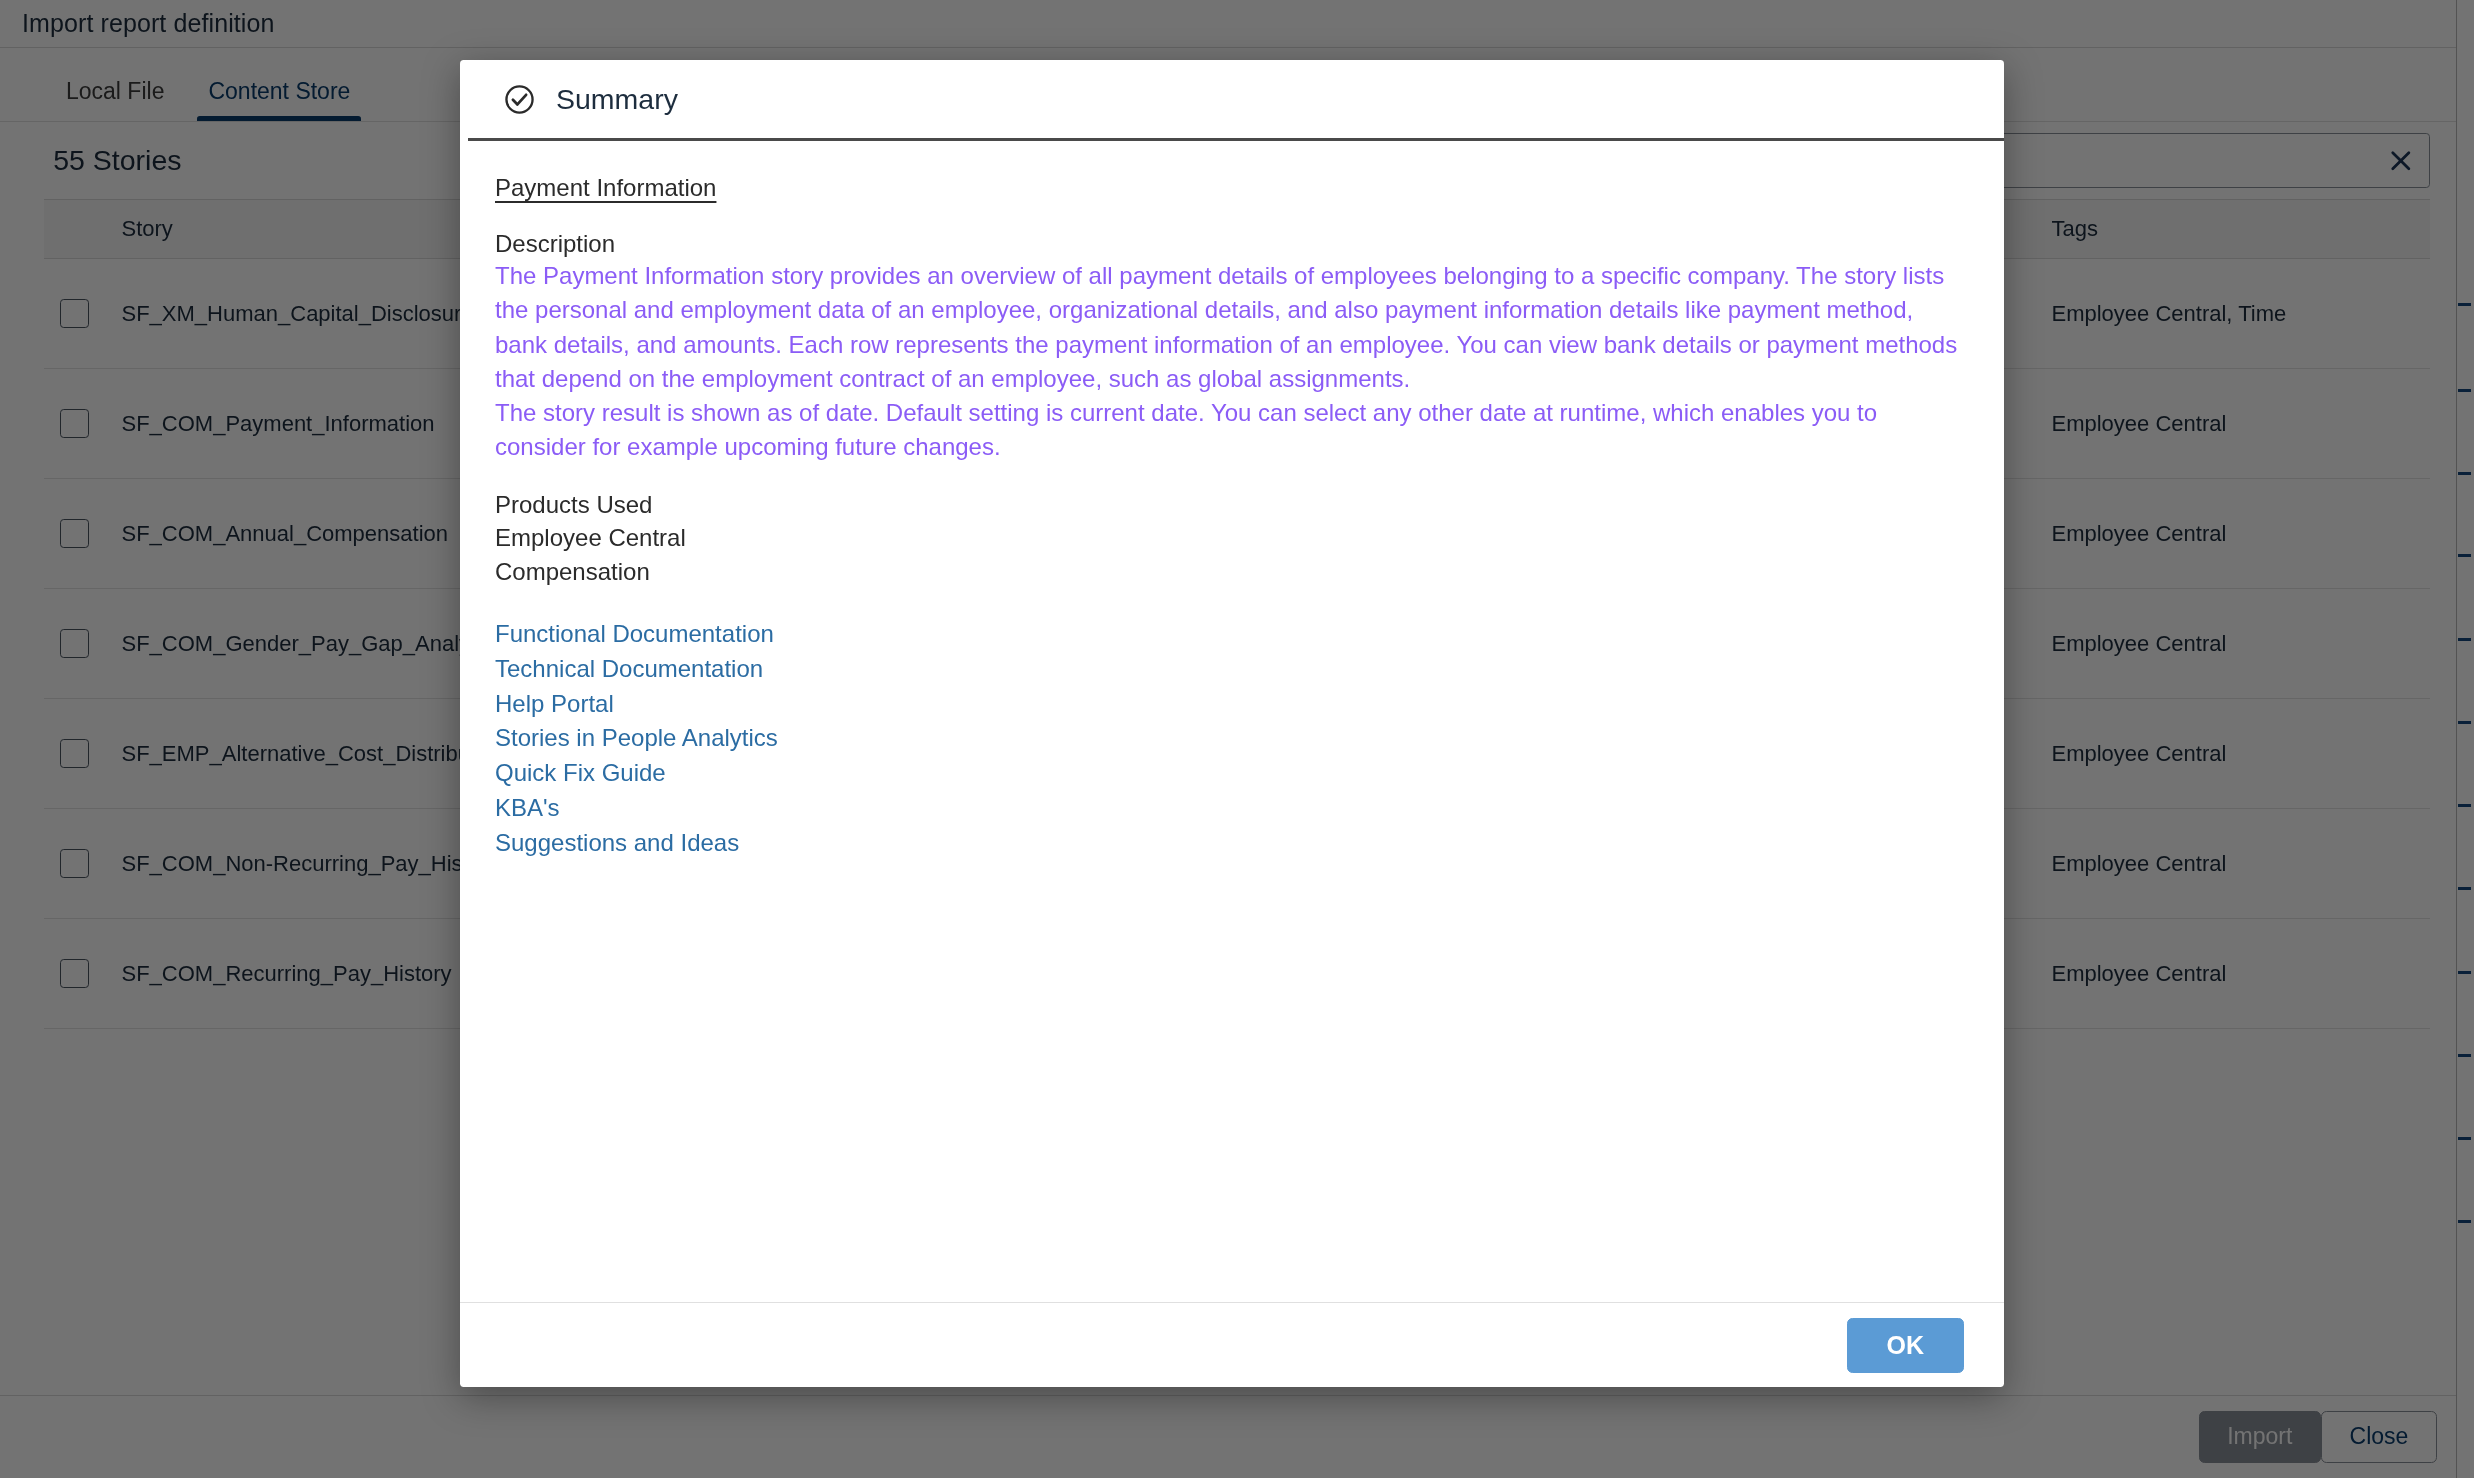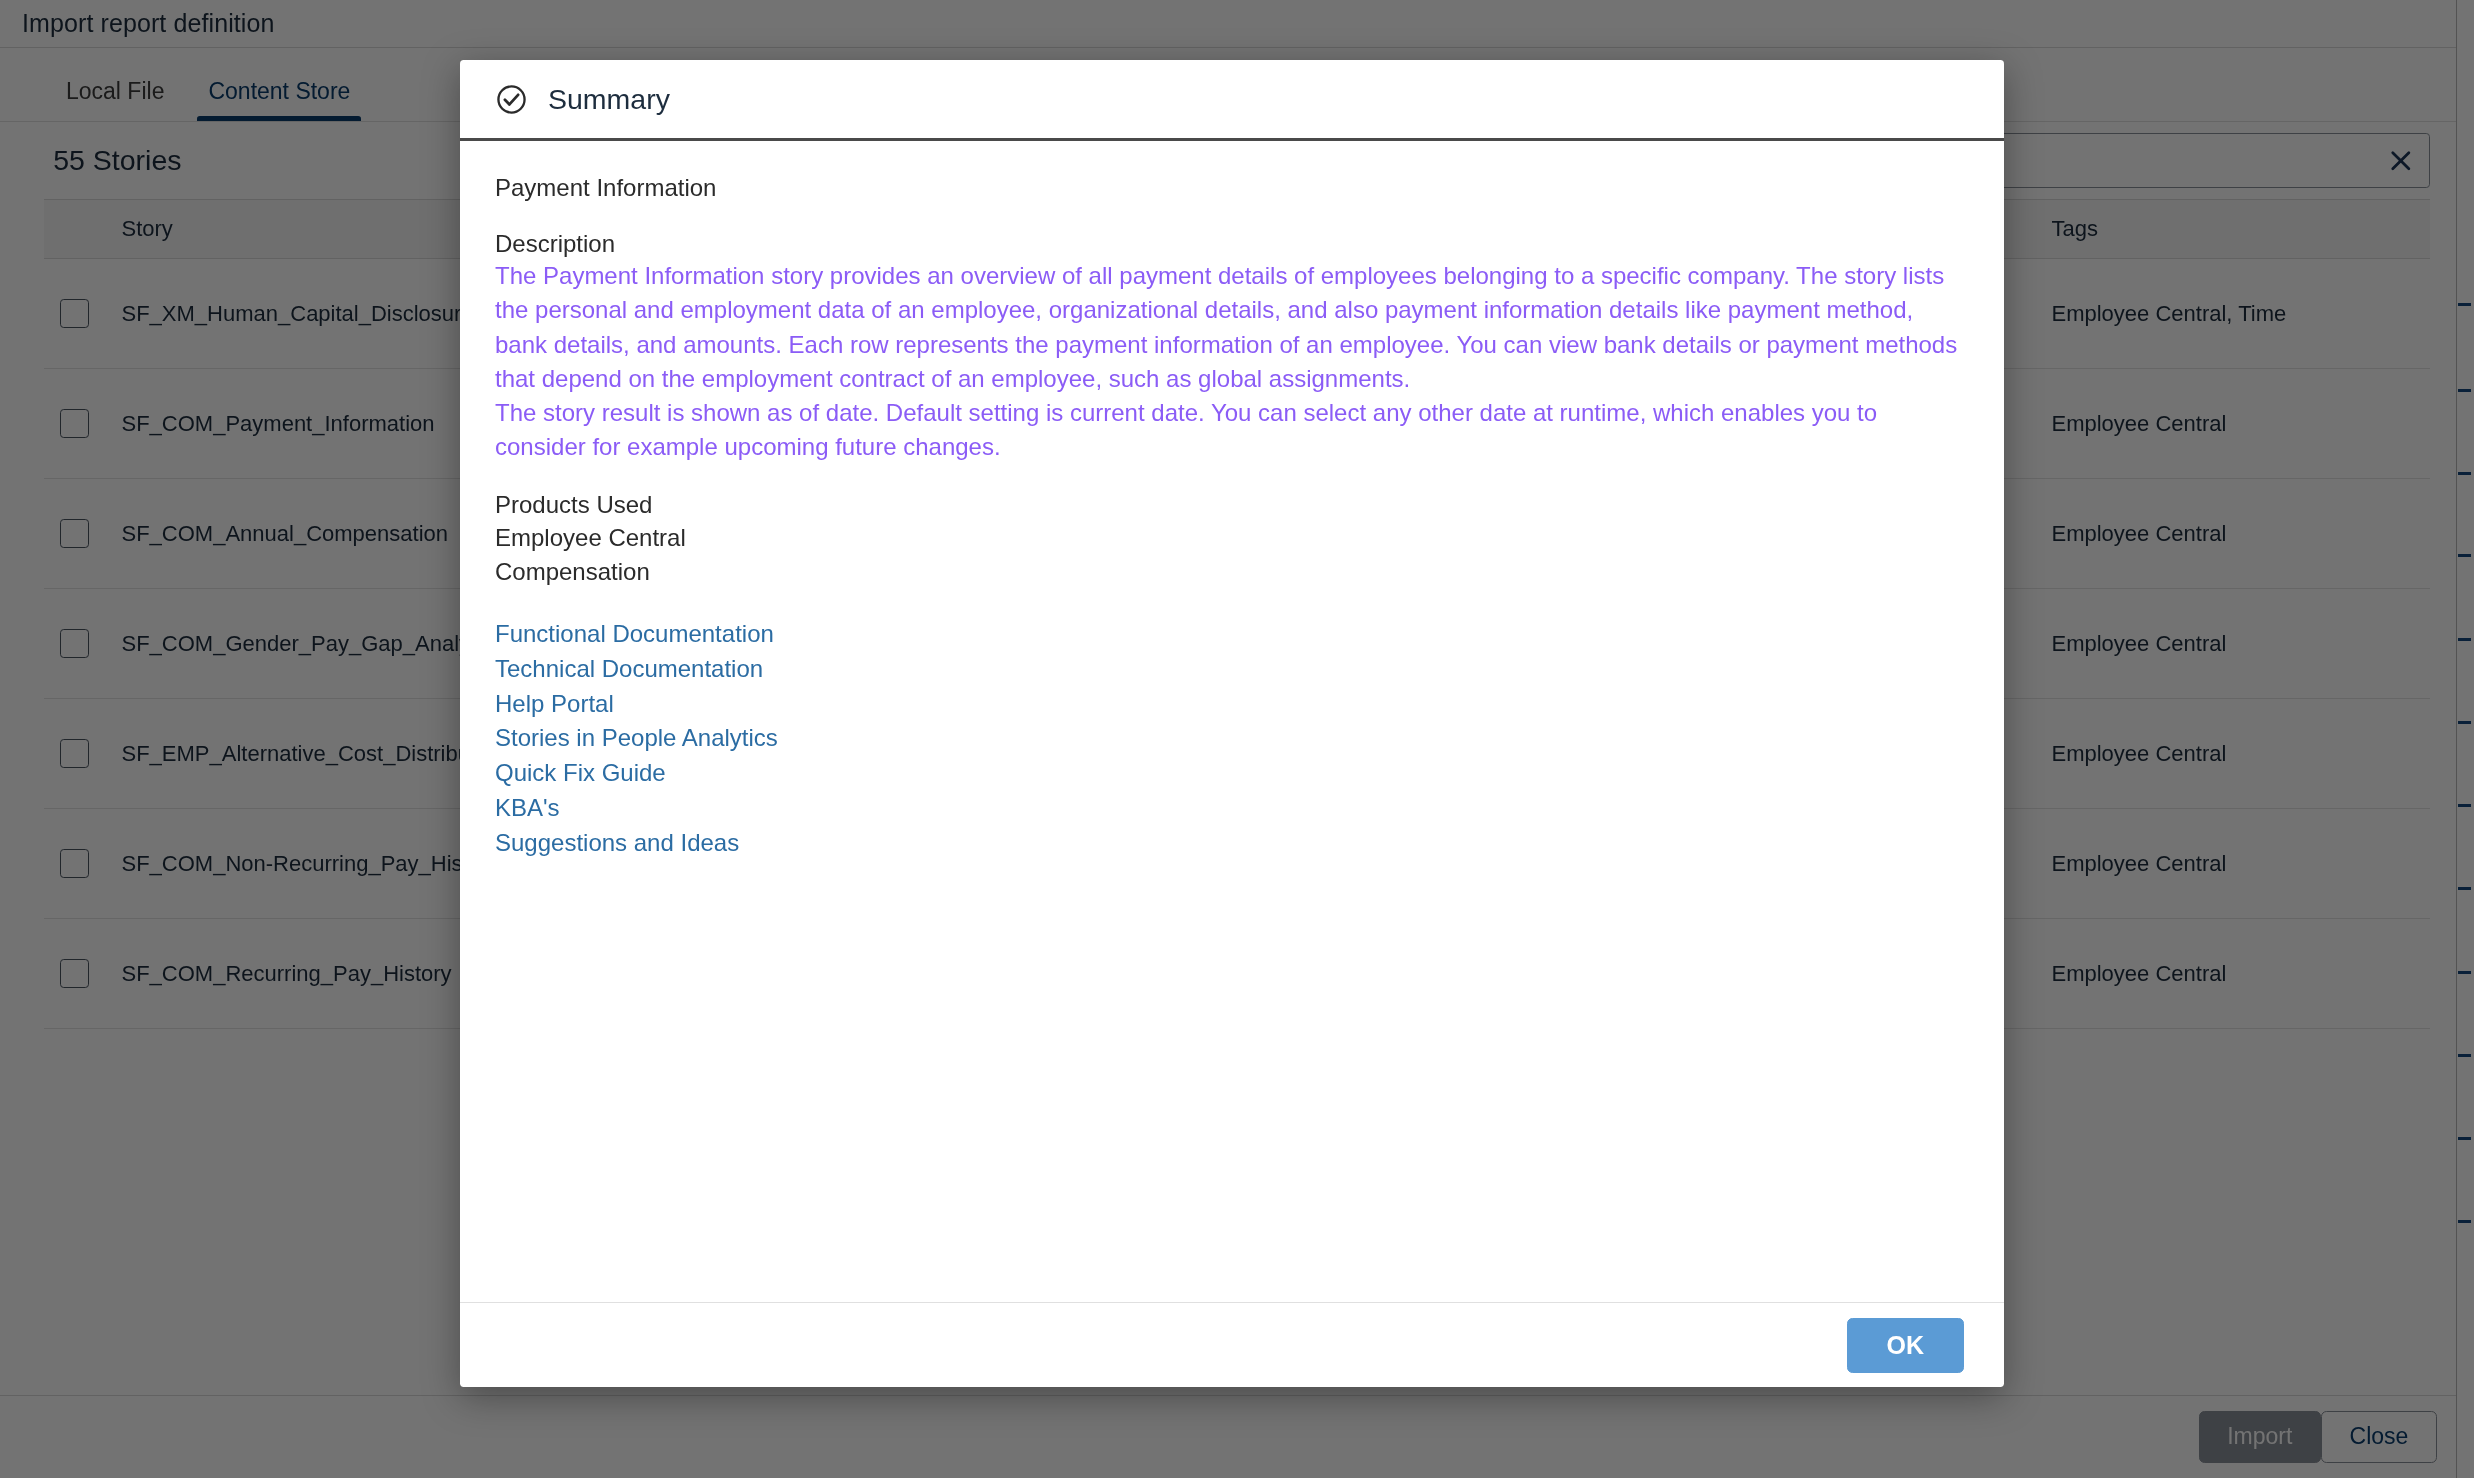--- a/index.html
+++ b/index.html
@@ -212,34 +212,36 @@
     flex-direction: column;
     overflow: hidden;
   }
   .dlg-header {
     flex: 0 0 81px;
     display: flex;
     align-items: center;
     gap: 20px;
     padding: 0 35px;
     border-bottom: 3.7px solid #4a4a4a;
+    margin-left: 8px;
   }
   .dlg-title { font-size: 28.5px; color: #1d2d3e; }
   .check-icon { width: 33px; height: 33px; display: block; }
 
   .dlg-body {
     flex: 1 1 auto;
     padding: 33px 35px 9.2px 35px;
     overflow: hidden;
     color: #2b2b2b;
   }
 
   .story-name {
     font-size: 24px;
     color: #2b2b2b;
+    text-decoration: underline;
     text-underline-offset: 4.6px;
     margin-bottom: 27.6px;
     display: inline-block;
   }
   .sec-head {
     font-size: 24px;
     font-weight: normal;
     color: #2b2b2b;
     margin-bottom: 1.8px;
   }

